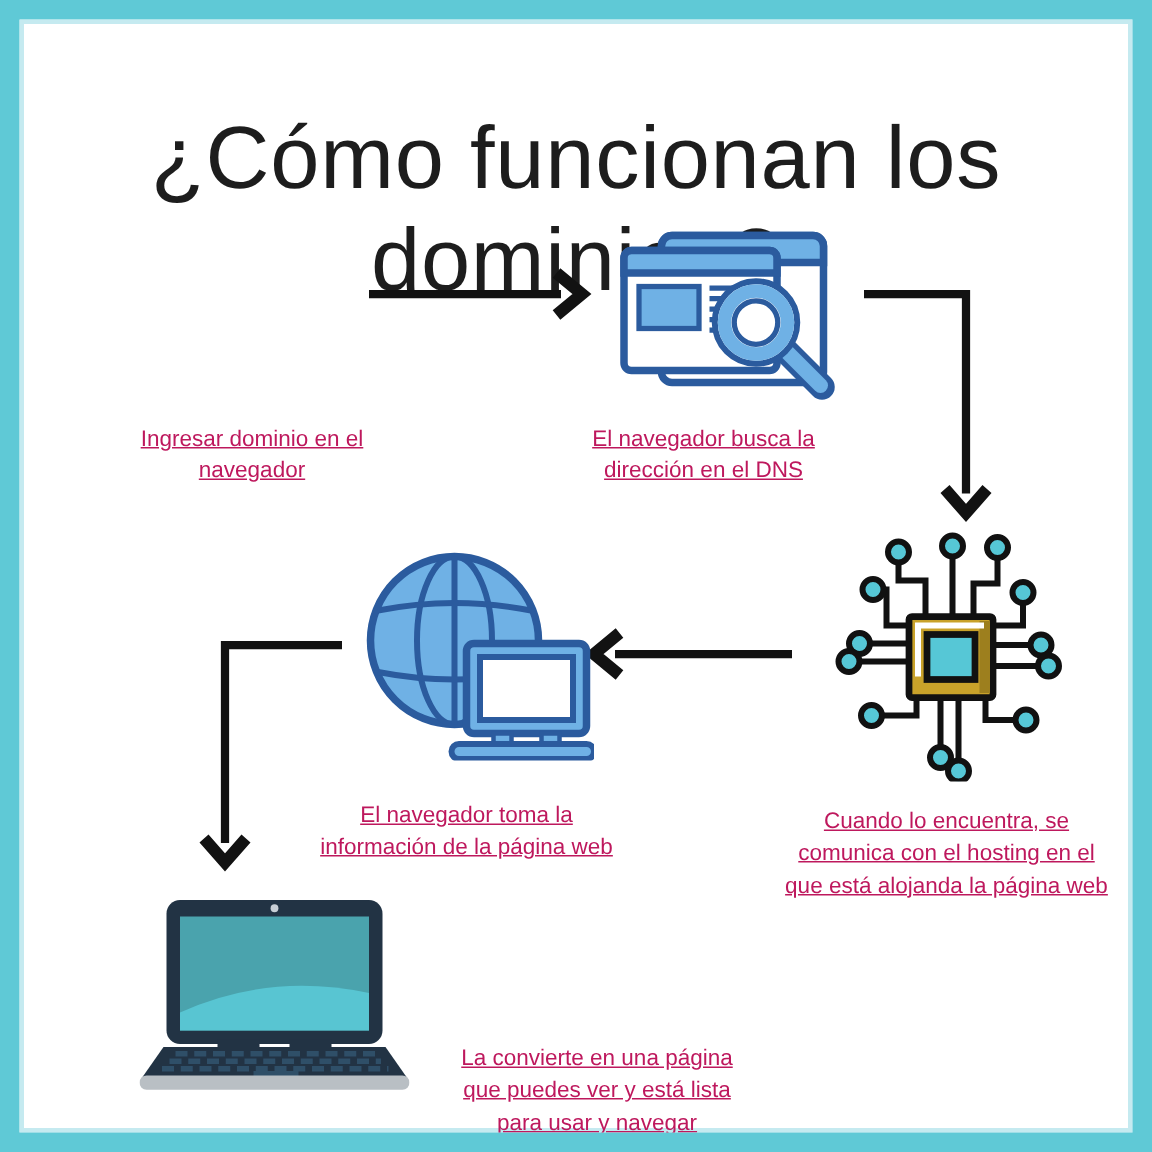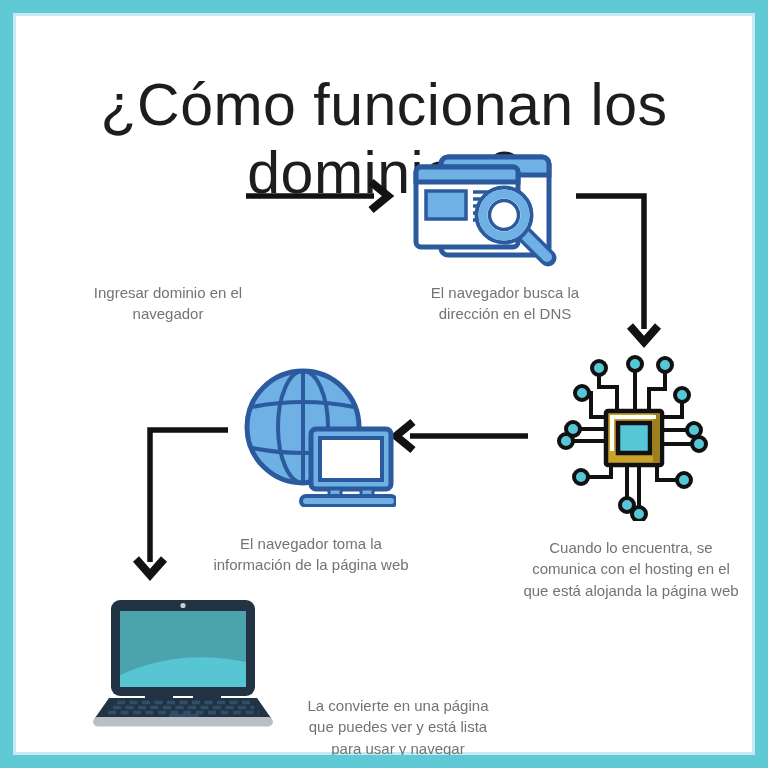--- a/index.html
+++ b/index.html
@@ -10,25 +10,25 @@
     font-family:"Liberation Sans", sans-serif;
   }
   .title{
     position:absolute;left:0;top:58px;width:100%;margin:0;
     text-align:center;font-size:59px;font-weight:400;color:#1d1d1d;
     letter-spacing:0.5px;
   }
   .icon{position:absolute;}
   .icon svg{display:block;}
   .caption{
-    position:absolute;text-align:center;color:#737373;
-    font-size:15px;line-height:1.42;
+    position:absolute;text-align:center;color:#be185d;
+    font-size:15px;line-height:1.42;text-decoration:underline;
   }
   .c1{left:55px;top:269px;width:200px;}
-  .c2{left:392px;top:269px;width:200px;}
+  .c2{left:356px;top:269px;width:200px;}
   .c3{left:507px;top:524px;width:222px;}
   .c4{left:191px;top:520px;width:214px;}
   .c5{left:284px;top:682px;width:202px;}
   .arrows{position:absolute;left:0;top:0;pointer-events:none;}
   .wwwtext{font-family:"Liberation Sans", sans-serif;font-size:23px;letter-spacing:6px;fill:#9f92c8;}
 </style>
 </head>
 <body>
 
 <div class="canvas">

